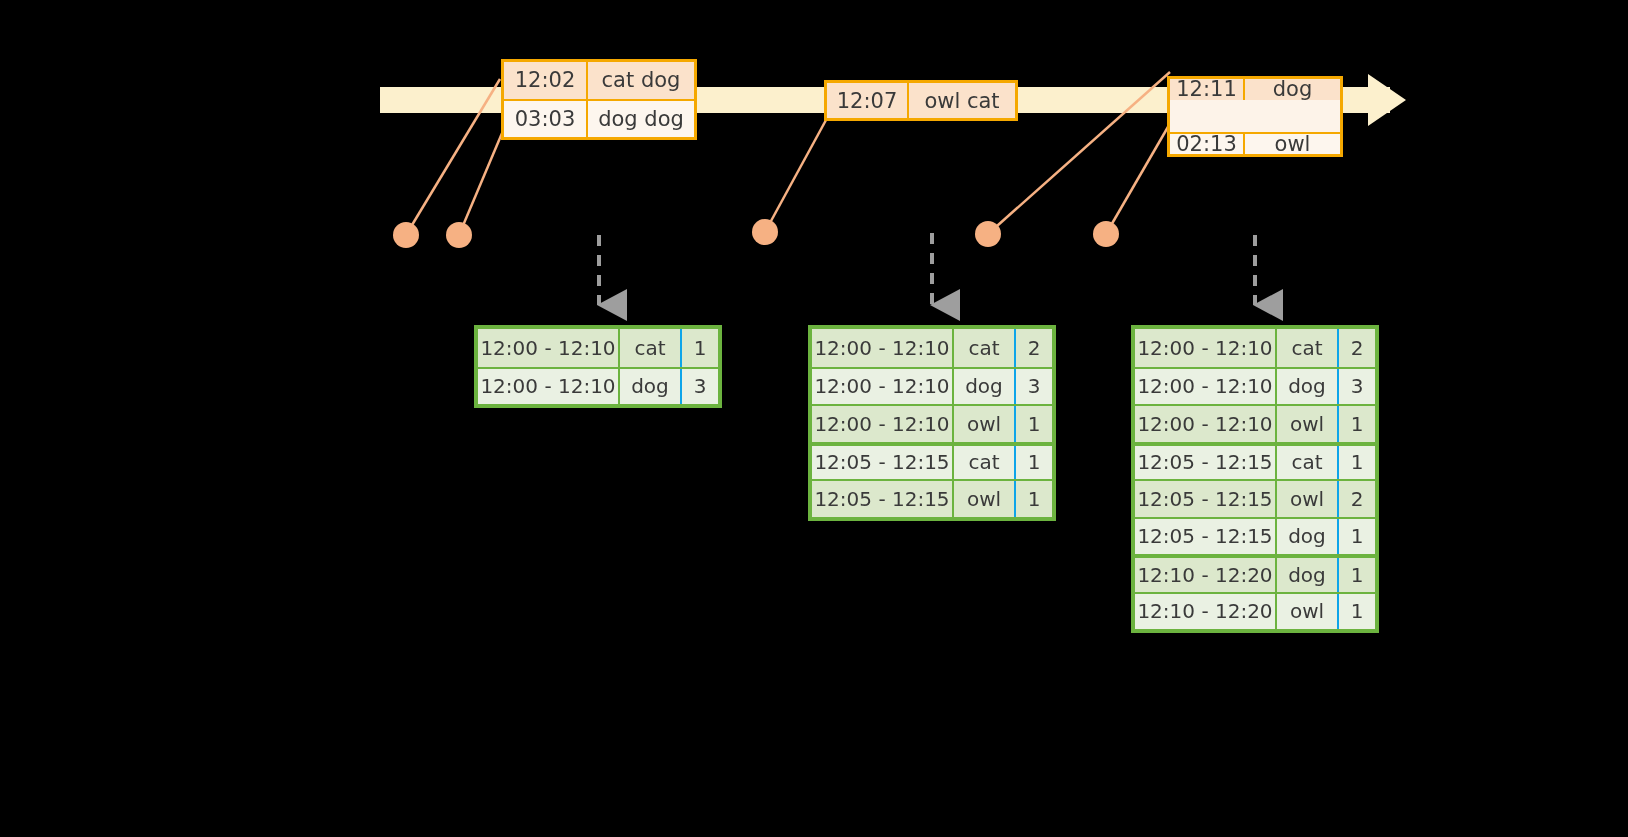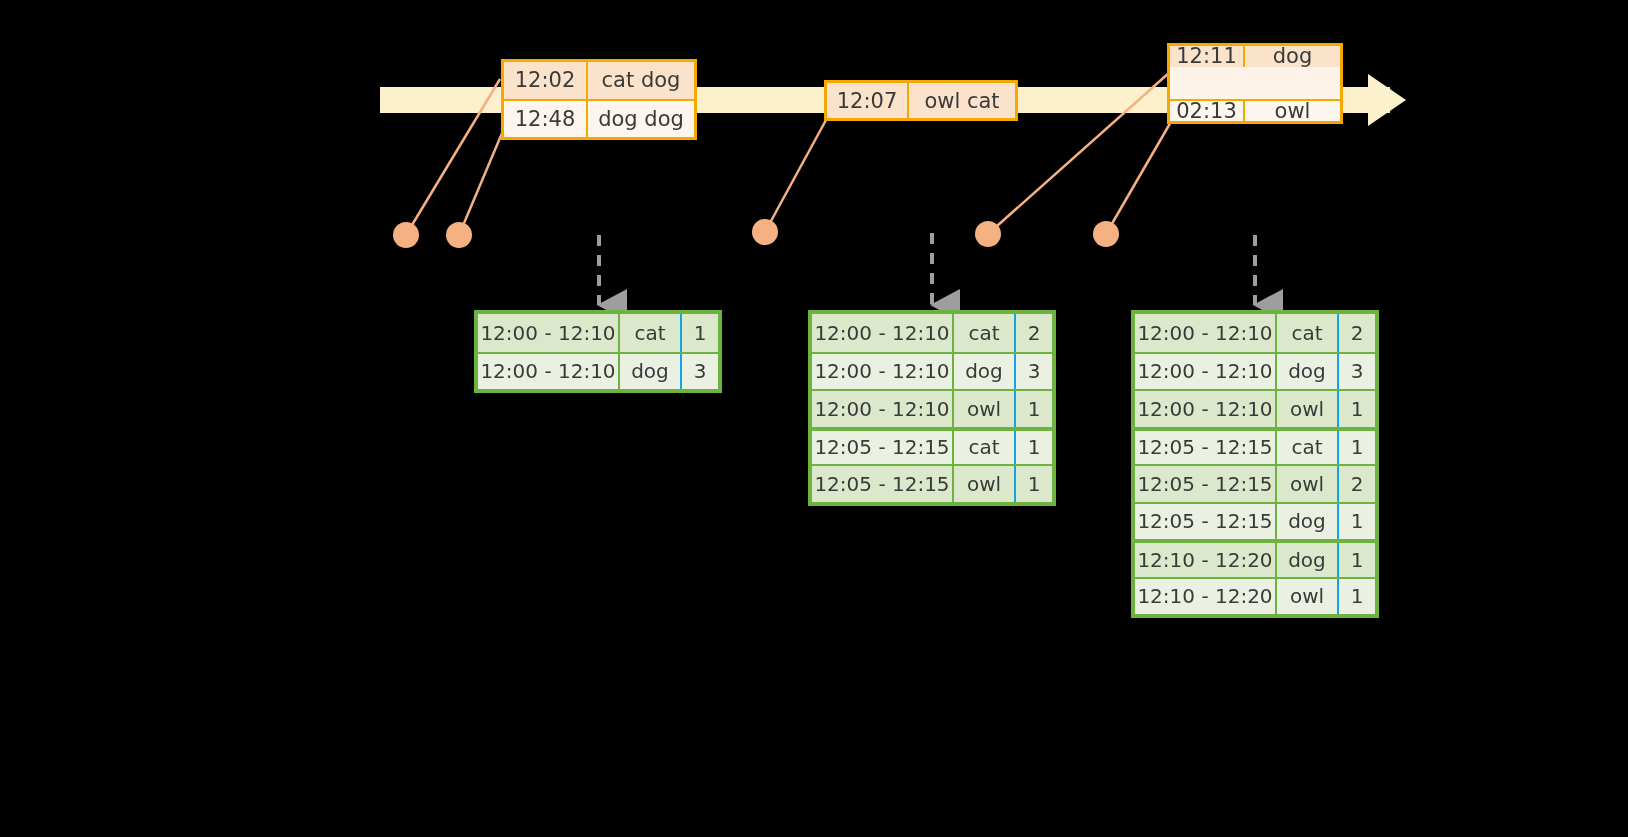--- a/index.html
+++ b/index.html
@@ -73,31 +73,32 @@
     font-size: 21px;
     color: #3a3a3a;
     background: #fdf6ee;
     box-sizing: border-box;
   }
   .ev-time { width: 84px; border-right: 2px solid #f5a800; }
   .ev-words { flex: 1 1 auto; }
 
   #event-box-1 { left: 501px; top: 59px;  width: 196px; height: 81px; }
   #event-box-2 { left: 824px; top: 80px;  width: 194px; height: 41px; }
-  #event-box-3 { left: 1167px; top: 43px; width: 176px; height: 81px; gap: 32px; }
+  #event-box-3 { left: 1167px; top: 76px; width: 176px; height: 81px; gap: 32px; }
 
   #event-box-2 .ev-time { width: 82px; }
   #event-box-3 .ev-time { width: 75px; }
 
   
   .result-table {
     position: absolute;
     border: 4px solid #6cb33f;
     box-sizing: border-box;
     background: #eab308;
+    margin-top: 15px;
   }
   .rt-row {
     display: flex;
     height: 37.5px;
     box-sizing: border-box;
   }
   .rt-row.alt .rt-cell { background: #dce8cc; }
   .rt-row .rt-cell { background: #eaf1e3; }
   .rt-row + .rt-row { border-top: 2px solid #6cb33f; }
   .rt-row.group-break { border-top: 4px solid #6cb33f; }
@@ -161,21 +162,21 @@
         <line x1="1255" y1="235" x2="1255" y2="305" stroke="#9e9e9e" stroke-width="4" stroke-dasharray="11 9" marker-end="url(#greyhead)"></line>
       </g>
   </svg>
 
   <div class="event-box" id="event-box-1">
     <div class="event-row shade">
       <div class="ev-cell ev-time">12:02</div>
       <div class="ev-cell ev-words">cat dog</div>
     </div>
     <div class="event-row">
-      <div class="ev-cell ev-time">12:48</div>
+      <div class="ev-cell ev-time">03:03</div>
       <div class="ev-cell ev-words">dog dog</div>
     </div>
   </div>
 
   <div class="event-box" id="event-box-2">
     <div class="event-row shade">
       <div class="ev-cell ev-time">12:07</div>
       <div class="ev-cell ev-words">owl cat</div>
     </div>
   </div>

